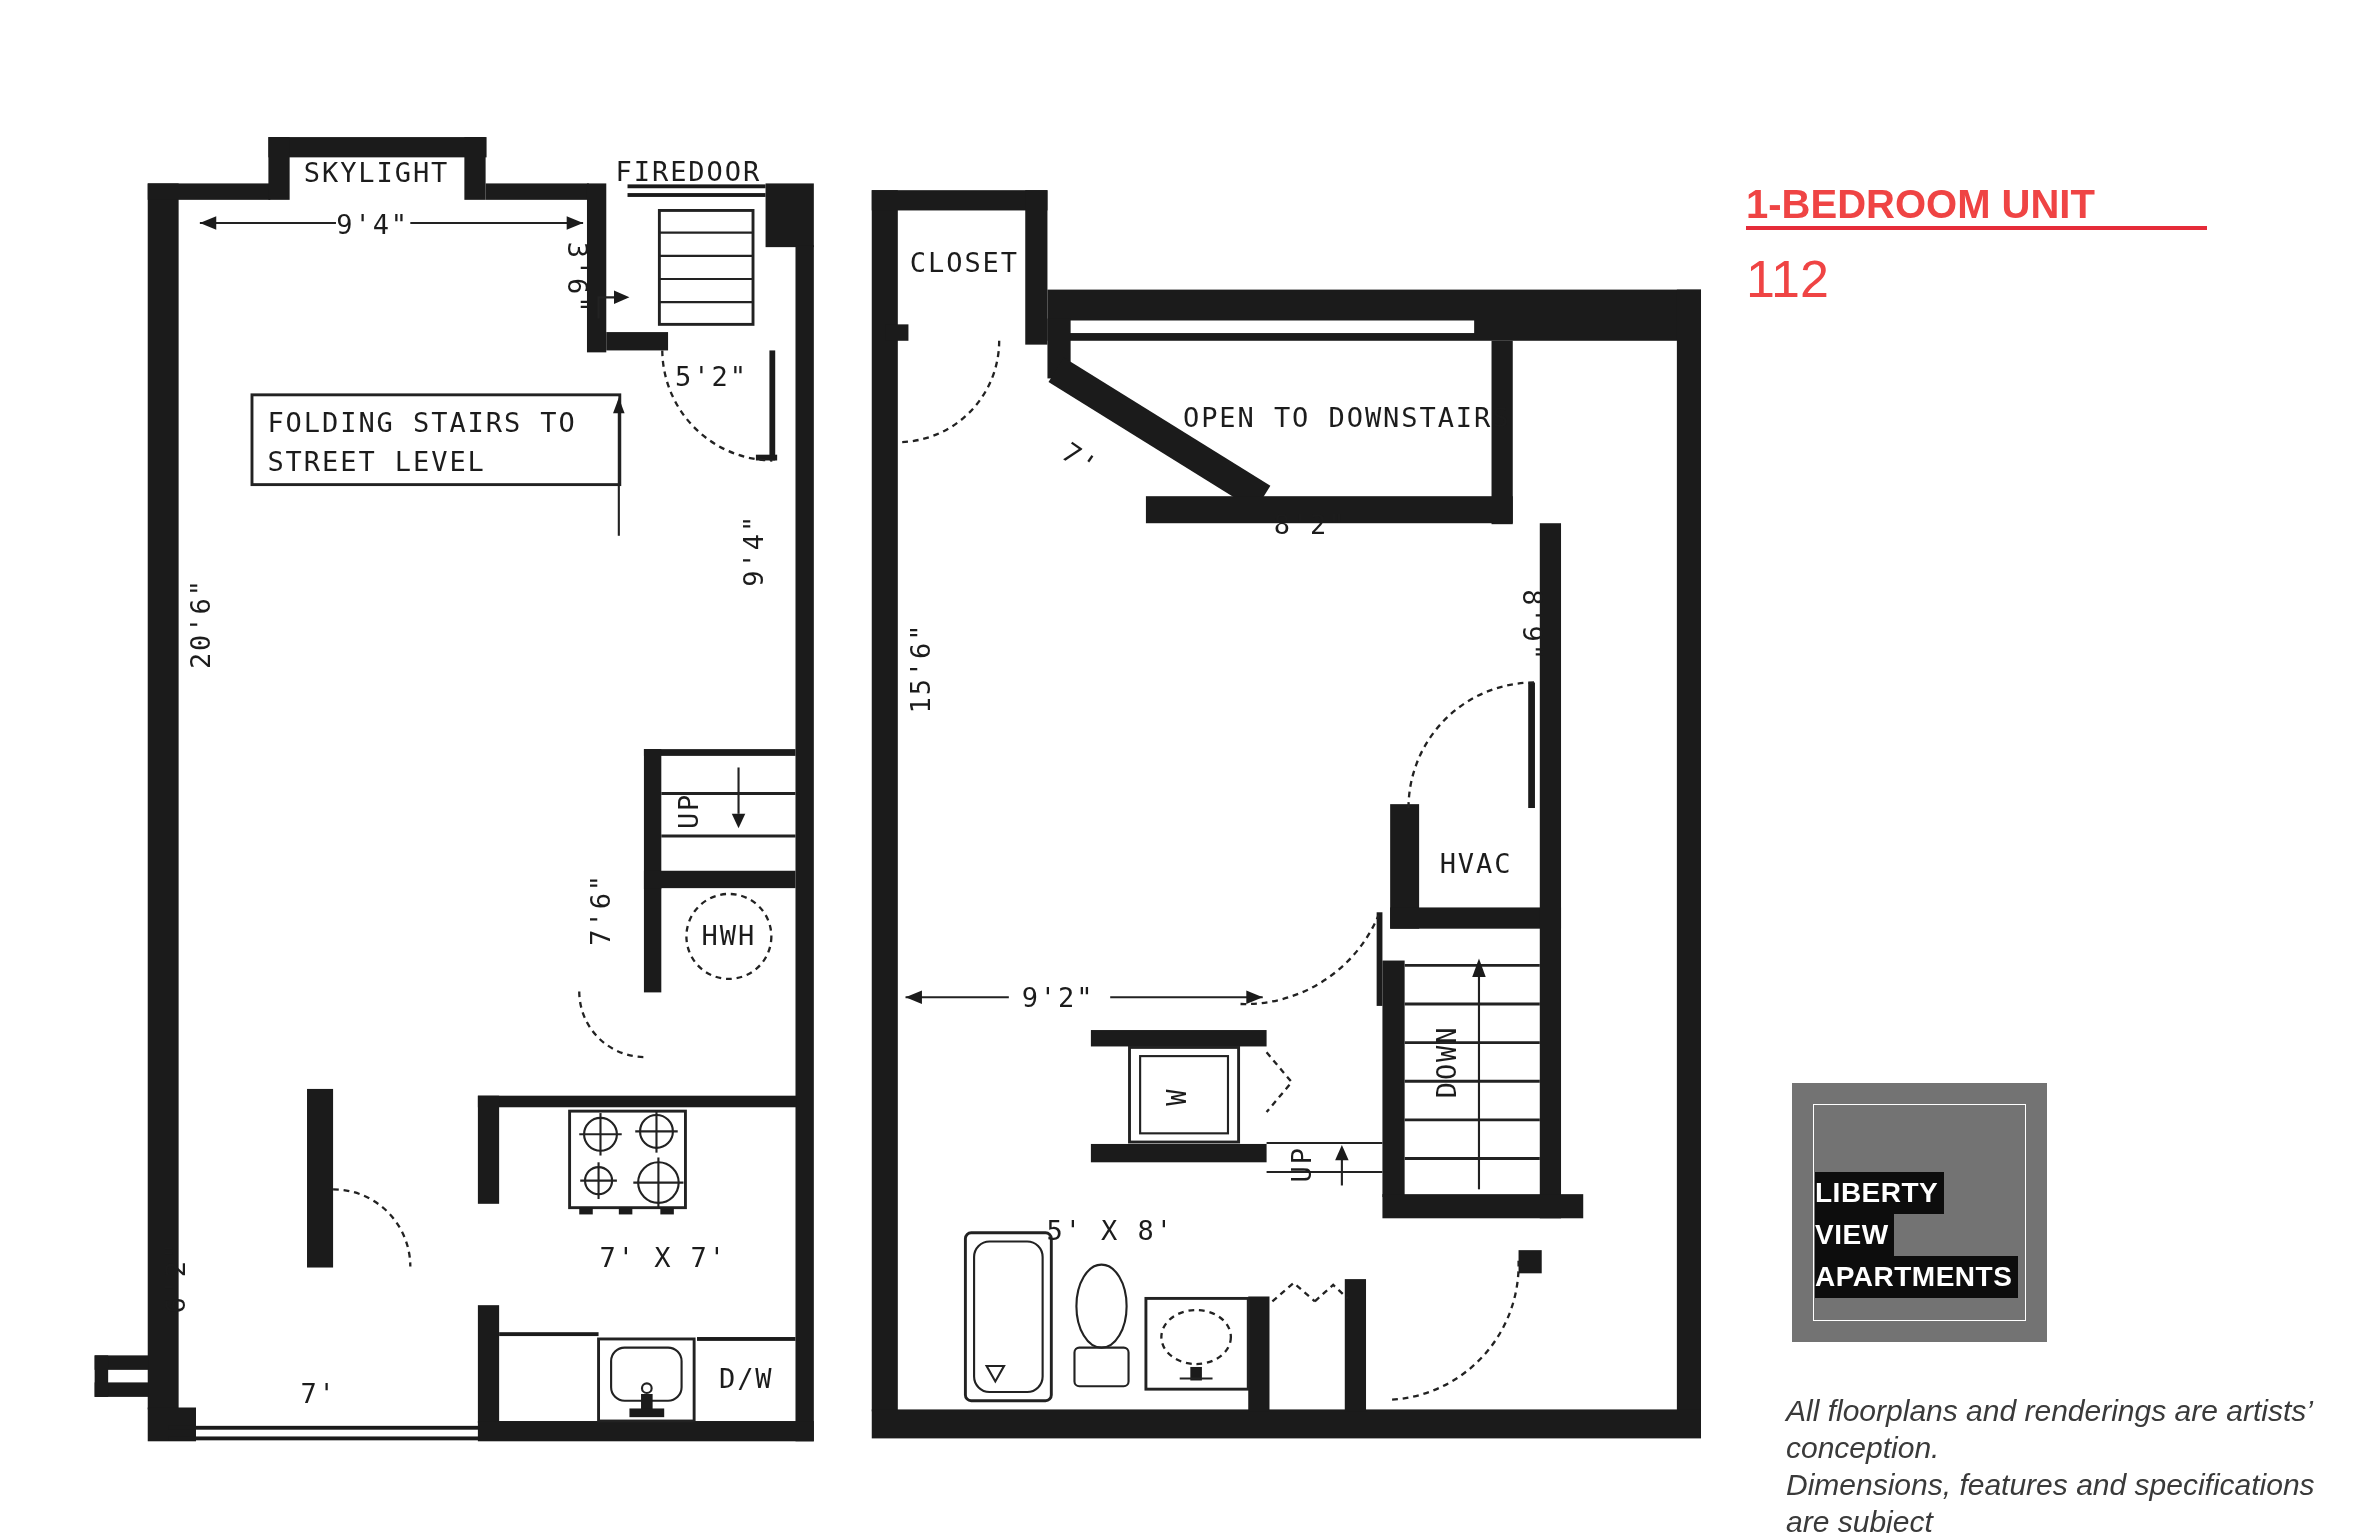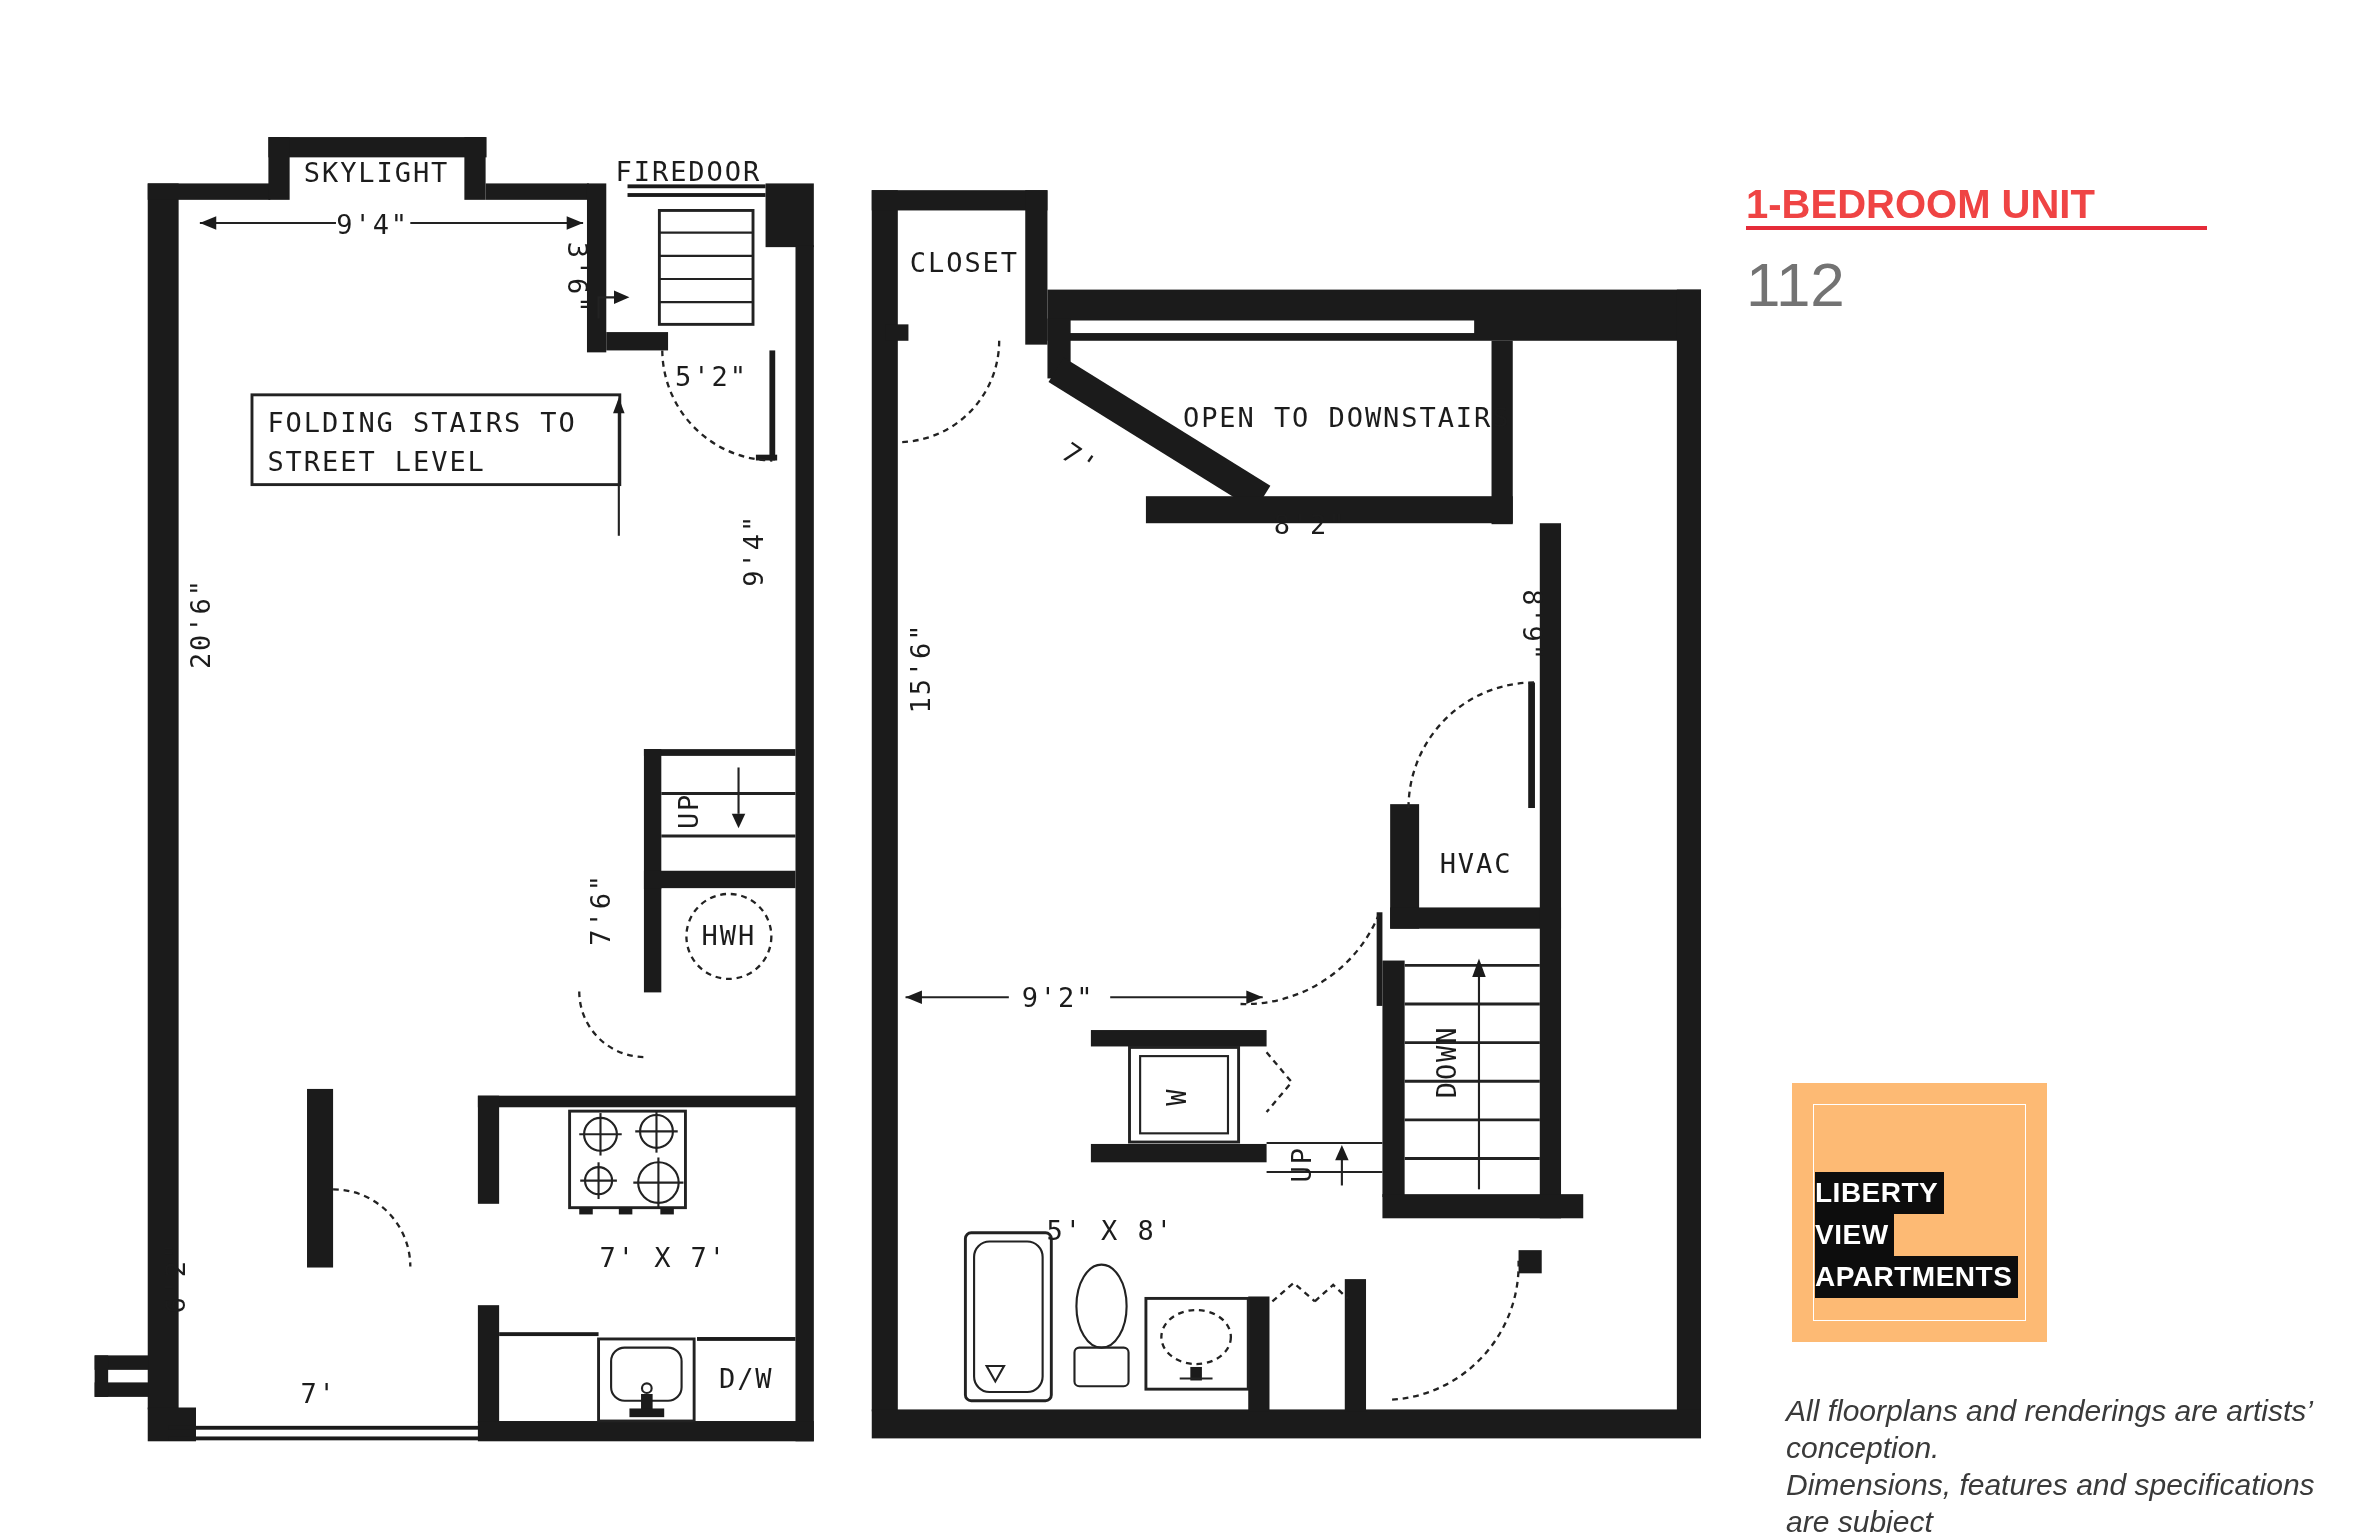--- a/index.html
+++ b/index.html
@@ -8,22 +8,22 @@
   svg{position:absolute;left:0;top:0;}
   .w{fill:#1b1b1b;}
   .ln{stroke:#222;stroke-width:3;fill:none;}
   .thin{stroke:#222;stroke-width:2.2;fill:none;}
   .dash{stroke:#222;stroke-width:2.4;fill:none;stroke-dasharray:6 5;}
   .ah{fill:#1b1b1b;}
   .plab{font-family:"DejaVu Sans Mono",monospace;font-size:28px;fill:#1c1c1c;letter-spacing:2px;}
   .panel-title{position:absolute;left:1746px;top:182px;font-size:40px;font-weight:800;
                letter-spacing:0px;color:#ef4444;}
   .panel-rule{position:absolute;left:1746px;top:226px;width:461px;height:3.9px;background:#e52b39;}
-  .unit-num{position:absolute;left:1746px;top:249px;font-size:62px;font-weight:400;color:#737373;}
-  .logo{position:absolute;left:1792px;top:1083px;width:255px;height:259px;background:#fdba74;}
+  .unit-num{position:absolute;left:1746px;top:249px;font-size:52px;font-weight:400;color:#ef4444;}
+  .logo{position:absolute;left:1792px;top:1083px;width:255px;height:259px;background:#737373;}
   .logo-border{position:absolute;left:21px;top:21px;right:21px;bottom:21px;border:1.9px solid #ffffff;}
   .logo-text{position:absolute;left:23px;top:89px;color:#fff;font-weight:700;font-size:28px;
              line-height:42px;letter-spacing:0.5px;}
   .logo-text span{display:block;width:max-content;background:#0d0d0d;padding-right:5.8px;}
   .disclaimer{position:absolute;left:1786px;top:1392px;width:570px;font-style:italic;
               font-size:30px;line-height:37px;color:#3a3a3a;}
   .disclaimer span{display:block;}
 </style>
 </head>
 <body>

